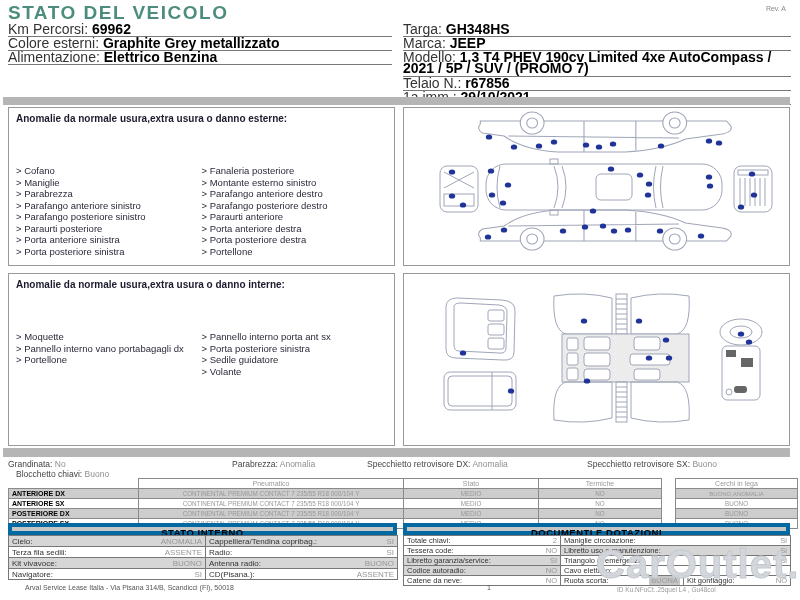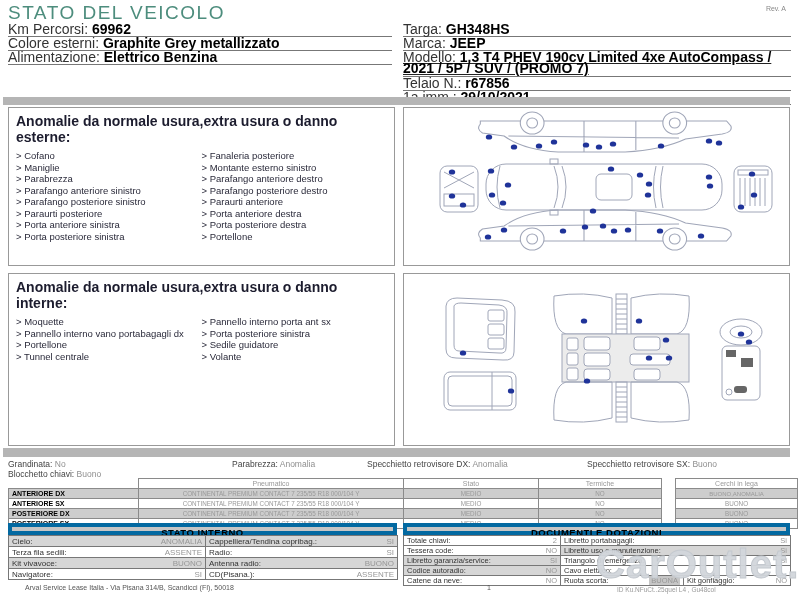--- a/index.html
+++ b/index.html
@@ -1,32 +1,32 @@
 <!DOCTYPE html>
 <html><head>
 <meta charset="utf-8">
 <style>
   html,body{margin:0;padding:0;}
   body{width:800px;height:600px;position:relative;background:#fff;
        font-family:"Liberation Sans",sans-serif;color:#222;overflow:hidden;}
   .abs{position:absolute;}
   
-  .title{left:8px;top:2px;font-size:19px;font-weight:normal;letter-spacing:1.5px;color:#4d8d7d;}
+  .title{left:8px;top:2px;font-size:19px;font-weight:bold;letter-spacing:1.5px;color:#4d8d7d;}
   .rev{right:14px;top:5px;font-size:7px;color:#888;}
   .fieldcol{display:block;}
   .field{font-size:14px;border-bottom:1px solid #777;padding:1px 0 2px 0;line-height:10px;}
   .flabel{color:#333;}
   .fvalue{font-weight:bold;color:#000;}
   
   .band{background:#b5b5b5;}
   
   .panel{border:1px solid #999;background:#fff;box-sizing:border-box;padding:5px 7px;}
-  .anom-head{font-size:14px;font-weight:bold;color:#1c1c2e;margin-bottom:5px;}
+  .anom-head{font-size:10px;font-weight:bold;color:#1c1c2e;margin-bottom:5px;}
   .anom-cols{display:flex;}
-  .anom-col{width:190px;}
+  .anom-col{width:190px;margin-top:36px;}
   .anom-item{font-size:9.5px;line-height:11.5px;color:#2a2a3a;}
   .anom-item::before{content:"> ";}
   .diag{border:1px solid #999;background:#fff;box-sizing:border-box;}
   
   .stat{font-size:8.5px;}
   .slabel{color:#444;}
   .svalue{color:#8f8f8f;}
   
   table{border-collapse:collapse;table-layout:fixed;}
   .tyres td,.cerchi td{border:1px solid #8a8a8a;height:9px;padding:0;overflow:hidden;white-space:nowrap;}
@@ -63,21 +63,21 @@
 
 <div class="abs fieldcol" style="left:8px;top:23px;width:384px;">
   <div class="field"><span class="flabel">Km Percorsi:</span> <span class="fvalue">69962</span></div>
   <div class="field"><span class="flabel">Colore esterni:</span> <span class="fvalue">Graphite Grey metallizzato</span></div>
   <div class="field"><span class="flabel">Alimentazione:</span> <span class="fvalue">Elettrico Benzina</span></div>
 </div>
 
 <div class="abs fieldcol" style="left:403px;top:23px;width:388px;">
   <div class="field"><span class="flabel">Targa:</span> <span class="fvalue">GH348HS</span></div>
   <div class="field"><span class="flabel">Marca:</span> <span class="fvalue">JEEP</span></div>
-  <div class="field" style="white-space:normal;line-height:11px;text-decoration:underline;"><span class="flabel">Modello:</span> <span class="fvalue">1.3 T4 PHEV 190cv Limited 4xe AutoCompass / 2021 / 5P / SUV / (PROMO 7)</span></div>
+  <div class="field" style="white-space:normal;line-height:11px;"><span class="flabel">Modello:</span> <span class="fvalue">1.3 T4 PHEV 190cv Limited 4xe AutoCompass / 2021 / 5P / SUV / (PROMO 7)</span></div>
   <div class="field"><span class="flabel">Telaio N.:</span> <span class="fvalue">r67856</span></div>
   <div class="field"><span class="flabel">1a imm.:</span> <span class="fvalue">29/10/2021</span></div>
 </div>
 
 <div class="abs band" style="left:3px;top:97px;width:787px;height:8px;"></div>
 
 <div class="abs panel" style="left:8px;top:107px;width:387px;height:159px;">
   <div class="anom-head">Anomalie da normale usura,extra usura o danno esterne:</div>
   <div class="anom-cols">
     <div class="anom-col">
@@ -187,21 +187,20 @@
   </svg>
 </div>
 
 <div class="abs panel" style="left:8px;top:273px;width:387px;height:173px;">
   <div class="anom-head">Anomalie da normale usura,extra usura o danno interne:</div>
   <div class="anom-cols">
     <div class="anom-col">
       <div class="anom-item">Moquette</div>
       <div class="anom-item">Pannello interno vano portabagagli dx</div>
       <div class="anom-item">Portellone</div>
-      <div class="anom-item">Tunnel centrale</div>
     </div>
     <div class="anom-col">
       <div class="anom-item">Pannello interno porta ant sx</div>
       <div class="anom-item">Porta posteriore sinistra</div>
       <div class="anom-item">Sedile guidatore</div>
       <div class="anom-item">Volante</div>
     </div>
   </div>
 </div>
 
@@ -264,21 +263,21 @@
     </g>
   </svg>
 </div>
 
 <div class="abs band" style="left:3px;top:448px;width:787px;height:9px;"></div>
 
 <div class="abs stat" style="left:8px;top:459px;"><span class="slabel">Grandinata:</span> <span class="svalue">No</span></div>
 <div class="abs stat" style="left:232px;top:459px;"><span class="slabel">Parabrezza:</span> <span class="svalue">Anomalia</span></div>
 <div class="abs stat" style="left:367px;top:459px;"><span class="slabel">Specchietto retrovisore DX:</span> <span class="svalue">Anomalia</span></div>
 <div class="abs stat" style="left:587px;top:459px;"><span class="slabel">Specchietto retrovisore SX:</span> <span class="svalue">Buono</span></div>
-<div class="abs stat" style="left:8px;top:469px;"><span class="slabel">Blocchetto chiavi:</span> <span class="svalue">Buono</span></div>
+<div class="abs stat" style="left:16px;top:469px;"><span class="slabel">Blocchetto chiavi:</span> <span class="svalue">Buono</span></div>
 
 <table class="abs tyres" style="left:8px;top:478px;width:653px;">
   <colgroup>
       <col style="width:130px">
       <col style="width:265px">
       <col style="width:135px">
       <col style="width:123px">
     </colgroup>
   <tbody>
       <tr>
@@ -413,21 +412,21 @@
   <tbody>
       <tr>
     <td>
           <div class="kv">
             <span class="kl">Totale chiavi:</span>
             <span class="vv">2</span>
           </div>
         </td>
     <td colspan="2">
           <div class="kv">
-            <span class="kl">Libretto portabagagli:</span>
+            <span class="kl">Maniglie circolazione:</span>
             <span class="vv">Si</span>
           </div>
         </td>
   </tr>
   <tr>
     <td>
           <div class="kv">
             <span class="kl">Tessera code:</span>
             <span class="vv">NO</span>
           </div>

